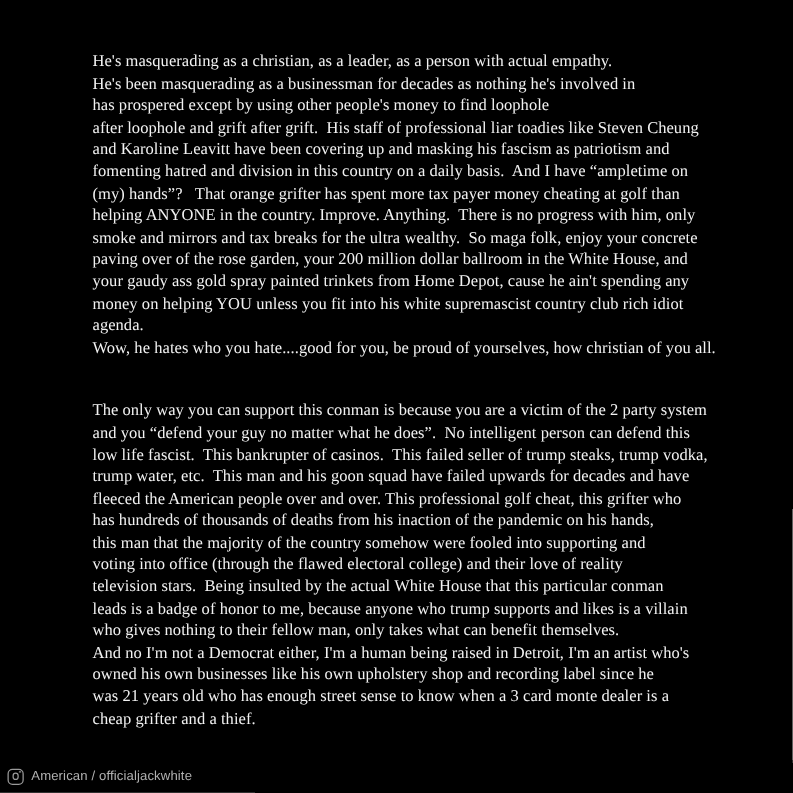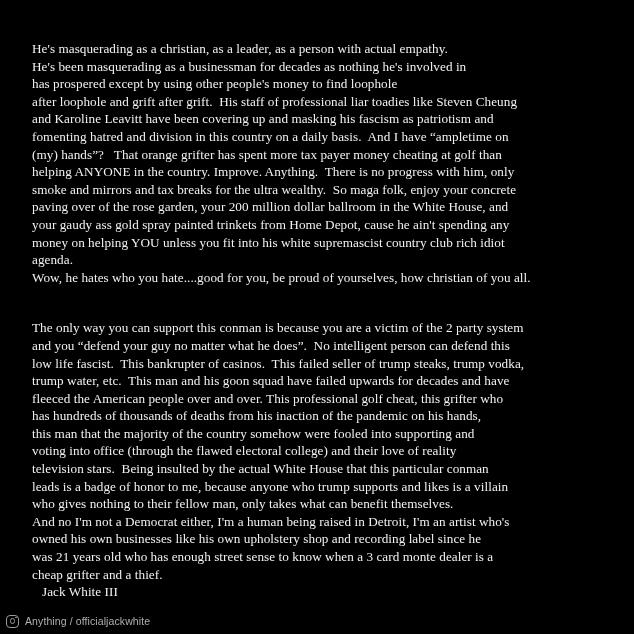--- a/index.html
+++ b/index.html
@@ -19,21 +19,21 @@
     height: 634px;
     background: #000000;
     box-sizing: border-box;
   }
   .post-body {
     position: absolute;
     left: 0;
     top: 0;
     right: 0;
     bottom: 26px;
-    padding: 40px 40px 0 32px;
+    padding: 40px 40px 0 74px;
     box-sizing: border-box;
     color: #f2f2f2;
     font-family: "Liberation Serif", serif;
     font-size: 13.2px;
     line-height: 17.6px;
     letter-spacing: 0.05px;
     overflow: hidden;
   }
   .para {
     margin: 0;
@@ -131,21 +131,20 @@
 has hundreds of thousands of deaths from his inaction of the pandemic on his hands,
 this man that the majority of the country somehow were fooled into supporting and
 voting into office (through the flawed electoral college) and their love of reality
 television stars.  Being insulted by the actual White House that this particular conman
 leads is a badge of honor to me, because anyone who trump supports and likes is a villain
 who gives nothing to their fellow man, only takes what can benefit themselves.
 And no I'm not a Democrat either, I'm a human being raised in Detroit, I'm an artist who's
 owned his own businesses like his own upholstery shop and recording label since he
 was 21 years old who has enough street sense to know when a 3 card monte dealer is a
 cheap grifter and a thief.</p>
-    <p class="signature spaced">Jack White III</p>
   </div>
 
   <div class="credit-bar">
     <span class="credit-icon"></span>
-    <span class="credit-text">Anything / officialjackwhite</span>
+    <span class="credit-text">American / officialjackwhite</span>
   </div>
 
 </div>
 
 </body></html>

